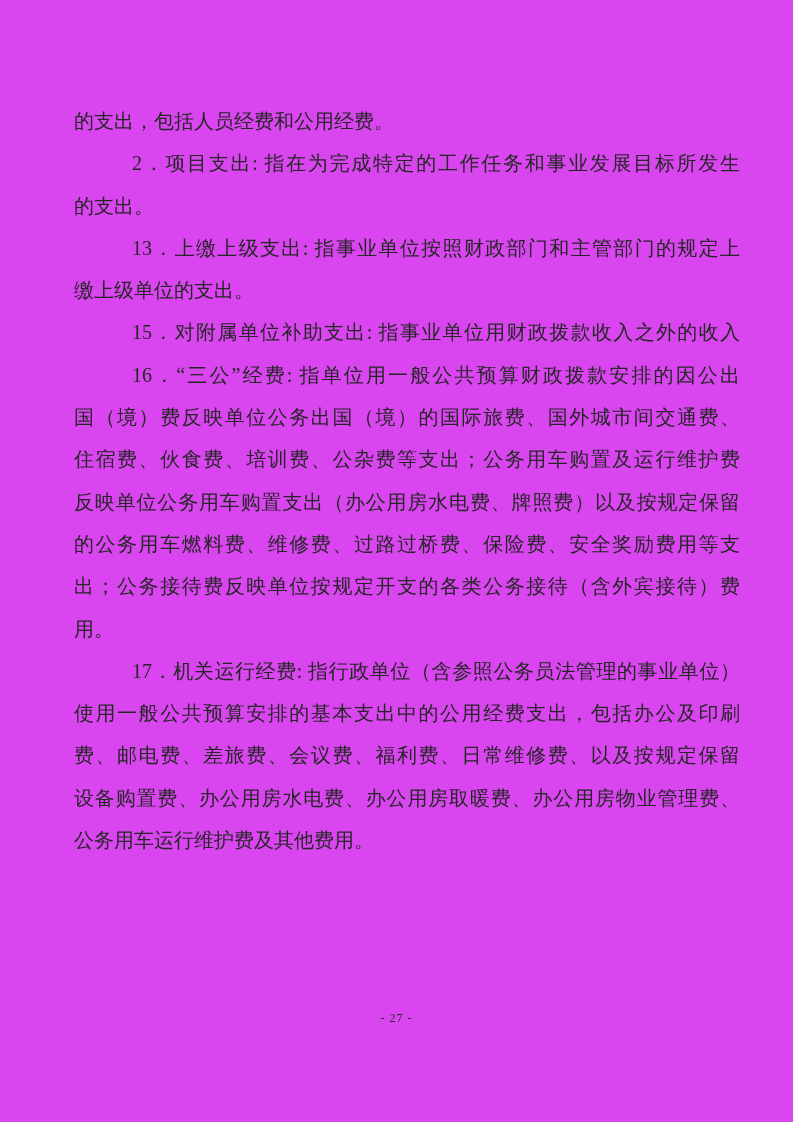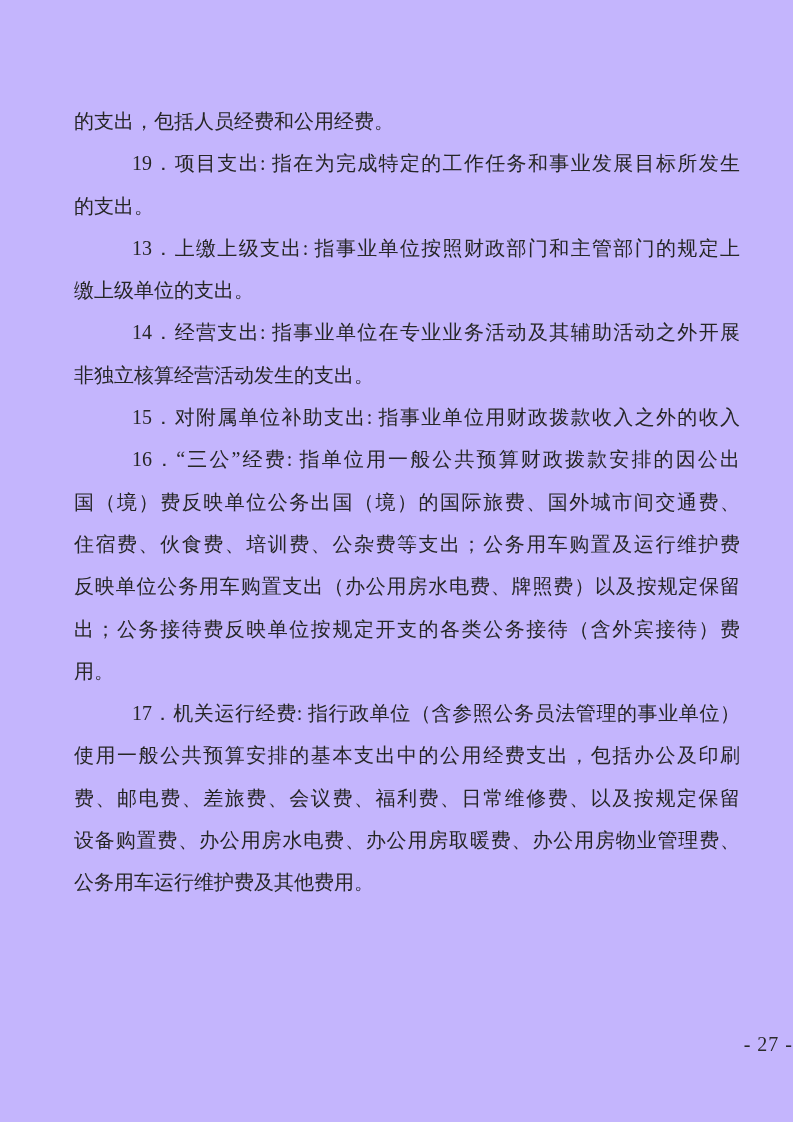--- a/index.html
+++ b/index.html
@@ -4,21 +4,21 @@
 <style>
   html, body {
     margin: 0;
     padding: 0;
     background: #ffffff;
   }
   .page {
     position: relative;
     width: 793px;
     height: 1122px;
-    background: #c4b5fd;
+    background: #d946ef;
     font-family: "Liberation Serif", "DejaVu Serif", serif;
     color: #262626;
     overflow: hidden;
   }
   .content {
     position: absolute;
     left: 74px;
     top: 100px;
     width: 666px;
   }
@@ -37,64 +37,61 @@
   }
   .just {
     text-align: justify;
     text-align-last: justify;
   }
   .indent {
     text-indent: 58px;
   }
   .page-number {
     position: absolute;
-    top: 1034px;
+    top: 1008px;
     left: 0;
     width: 100%;
-    text-align: right;
-    font-size: 20px;
+    text-align: center;
+    font-size: 12px;
     letter-spacing: 1px;
     line-height: 20px;
     color: #2a2a2a;
   }
 </style>
 </head>
 <body>
 
 <div class="page">
   <div class="content">
 
     <div class="para">
       <div class="line">的支出，包括人员经费和公用经费。</div>
     </div>
 
     <div class="para">
-      <div class="line indent just">19．项目支出: 指在为完成特定的工作任务和事业发展目标所发生</div>
+      <div class="line indent just">2．项目支出: 指在为完成特定的工作任务和事业发展目标所发生</div>
       <div class="line">的支出。</div>
     </div>
 
     <div class="para">
       <div class="line indent just">13．上缴上级支出: 指事业单位按照财政部门和主管部门的规定上</div>
       <div class="line">缴上级单位的支出。</div>
     </div>
 
-    <div class="para">
-      <div class="line indent just">14．经营支出: 指事业单位在专业业务活动及其辅助活动之外开展</div>
-      <div class="line">非独立核算经营活动发生的支出。</div>
-    </div>
 
     <div class="para">
       <div class="line indent just">15．对附属单位补助支出: 指事业单位用财政拨款收入之外的收入</div>
     </div>
 
     <div class="para">
       <div class="line indent just">16．“三公”经费: 指单位用一般公共预算财政拨款安排的因公出</div>
       <div class="line just">国（境）费反映单位公务出国（境）的国际旅费、国外城市间交通费、</div>
       <div class="line just">住宿费、伙食费、培训费、公杂费等支出；公务用车购置及运行维护费</div>
       <div class="line just">反映单位公务用车购置支出（办公用房水电费、牌照费）以及按规定保留</div>
+      <div class="line just">的公务用车燃料费、维修费、过路过桥费、保险费、安全奖励费用等支</div>
       <div class="line just">出；公务接待费反映单位按规定开支的各类公务接待（含外宾接待）费</div>
       <div class="line">用。</div>
     </div>
 
     <div class="para">
       <div class="line indent just">17．机关运行经费: 指行政单位（含参照公务员法管理的事业单位）</div>
       <div class="line just">使用一般公共预算安排的基本支出中的公用经费支出，包括办公及印刷</div>
       <div class="line just">费、邮电费、差旅费、会议费、福利费、日常维修费、以及按规定保留</div>
       <div class="line just">设备购置费、办公用房水电费、办公用房取暖费、办公用房物业管理费、</div>
       <div class="line">公务用车运行维护费及其他费用。</div>

